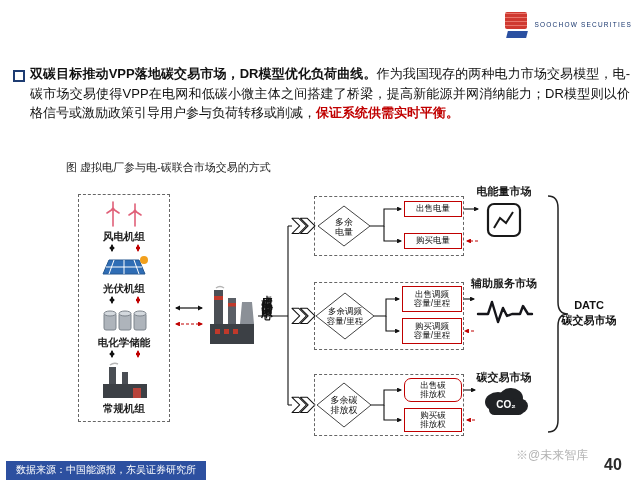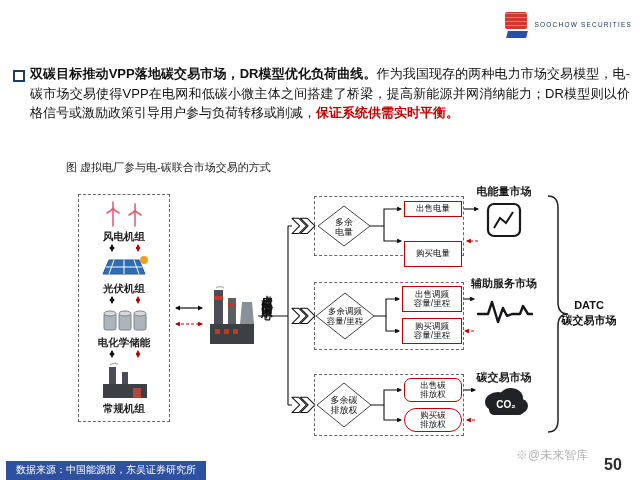--- a/index.html
+++ b/index.html
@@ -198,21 +198,21 @@
         <rect x="18" y="45" width="5" height="5" fill="#c0392b"></rect>
         <rect x="27" y="45" width="5" height="5" fill="#c0392b"></rect>
       </svg>
     </div>
     <div class="vpp-vert">虚拟电厂调度中心</div>
 
     <div class="dashed-box" style="left:314px;top:20px;width:150px;height:60px;"></div>
     <div class="diamond-label" style="left:320px;top:41px;width:48px;">多余
 电量</div>
     <div class="trade-box" style="left:404px;top:25px;width:58px;height:16px;">出售电量</div>
-    <div class="trade-box" style="left:404px;top:57px;width:58px;height:26px;margin-top:8px;">购买电量</div>
+    <div class="trade-box" style="left:404px;top:57px;width:58px;height:16px;">购买电量</div>
     <div class="market-label" style="top:8px;">电能量市场</div>
     <div class="icon-block" style="left:486px;top:24px;">
       <svg width="36" height="40" viewBox="0 0 36 40">
         <rect x="2" y="4" width="32" height="32" rx="6" fill="#fff" stroke="#191919" stroke-width="2.2"></rect>
         <polyline points="8,28 14,18 20,23 27,12" stroke="#191919" stroke-width="2" fill="none"></polyline>
       </svg>
     </div>
 
     <div class="dashed-box" style="left:314px;top:106px;width:150px;height:68px;"></div>
     <div class="diamond-label small" style="left:316px;top:131px;width:58px;">多余调频
@@ -226,36 +226,36 @@
       <svg width="58" height="34" viewBox="0 0 58 34">
         <polyline points="2,20 12,20 16,8 22,28 27,14 31,22 36,20 44,20 47,12 52,20 56,20" stroke="#15151a" stroke-width="2.4" fill="none" stroke-linejoin="round" stroke-linecap="round"></polyline>
       </svg>
     </div>
 
     <div class="dashed-box" style="left:314px;top:198px;width:150px;height:62px;"></div>
     <div class="diamond-label" style="left:317px;top:219px;width:54px;">多余碳
 排放权</div>
     <div class="trade-box" style="left:404px;top:202px;width:58px;height:24px;border-radius:7px;">出售碳
 排放权</div>
-    <div class="trade-box" style="left:404px;top:232px;width:58px;height:24px;border-radius:12px;">购买碳
+    <div class="trade-box" style="left:404px;top:232px;width:58px;height:24px;">购买碳
 排放权</div>
     <div class="market-label" style="top:194px;">碳交易市场</div>
     <div class="icon-block" style="left:478px;top:206px;">
       <svg width="54" height="40" viewBox="0 0 54 40">
         <g fill="#202225">
           <ellipse cx="20" cy="20" rx="13" ry="10"></ellipse>
           <ellipse cx="33" cy="16" rx="12" ry="10"></ellipse>
           <ellipse cx="40" cy="24" rx="10" ry="8"></ellipse>
           <rect x="11" y="22" width="35" height="11" rx="5.5"></rect>
         </g>
         <text x="28" y="26" fill="#fff" font-size="10" font-weight="bold" text-anchor="middle">CO₂</text>
       </svg>
     </div>
 
     <div class="clearing">DATC
 碳交易市场</div>
   </div>
 
   <div class="source-bar">数据来源：中国能源报，东吴证券研究所</div>
   <div class="watermark">※@未来智库</div>
-  <div class="page-num">50</div>
+  <div class="page-num">40</div>
 
 </div>
 
 </body></html>

